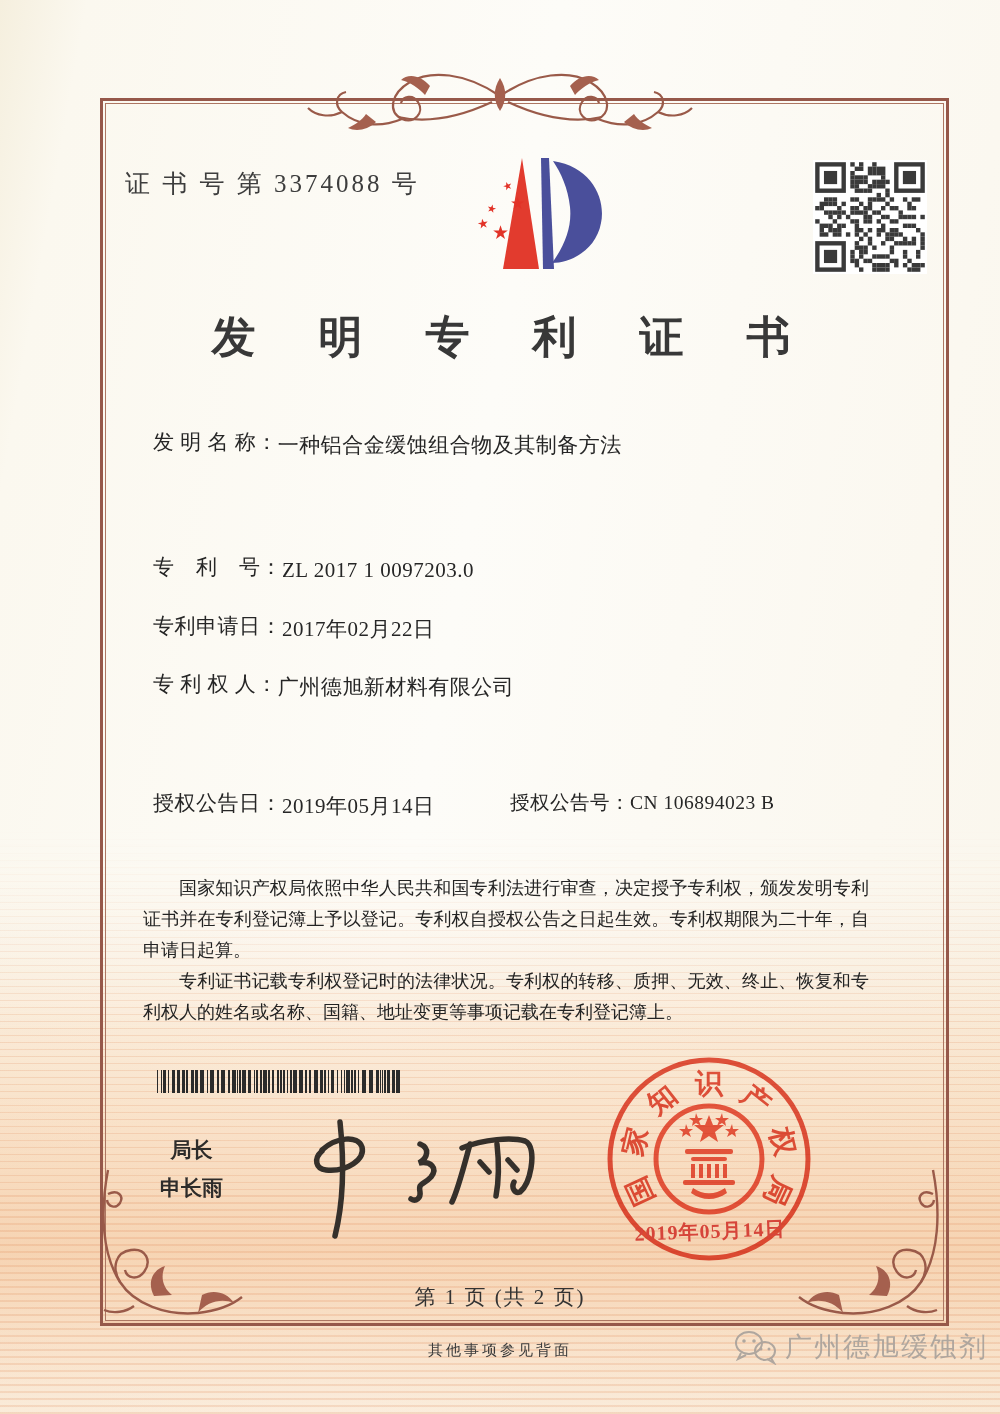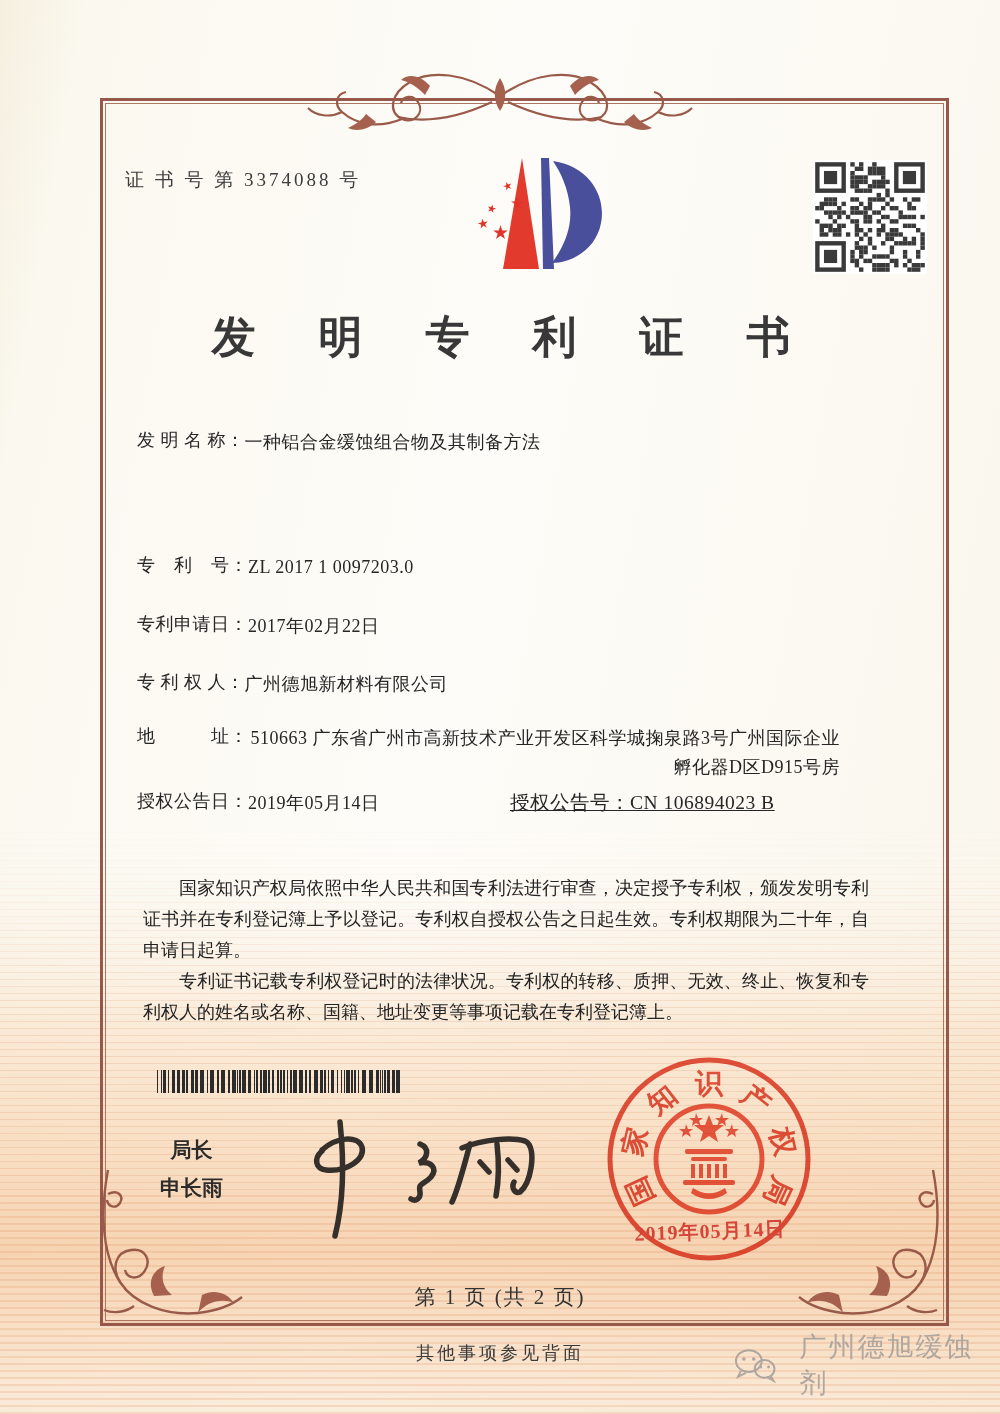--- a/index.html
+++ b/index.html
@@ -12,37 +12,37 @@
     position:absolute;left:0;right:0;top:830px;bottom:0;pointer-events:none;
     background:
       repeating-linear-gradient(0deg, rgba(222,134,84,.20) 0 1.5px, rgba(255,255,255,0) 1.5px 7px),
       linear-gradient(180deg, rgba(248,216,184,0) 0%, rgba(247,209,170,.45) 40%, rgba(244,197,154,.72) 72%, rgba(248,219,189,.45) 100%);
     -webkit-mask-image:linear-gradient(180deg,transparent 0,#000 34%,#000 100%);
             mask-image:linear-gradient(180deg,transparent 0,#000 34%,#000 100%);
   }
   .frame{position:absolute;left:100px;top:98px;width:843px;height:1222px;border:3px solid #96584a;}
   .frame-inner{position:absolute;inset:2px;border:1px solid #ad7662;}
   .abs{position:absolute;}
-  .cert-no{left:125px;top:167px;font-size:19px;letter-spacing:3px;color:#3d3d3d;}
+  .cert-no{left:125px;top:167px;font-size:25px;letter-spacing:3px;color:#3d3d3d;}
   .title{left:0;right:0;top:308px;text-align:center;font-size:44px;font-weight:bold;
          letter-spacing:26px;padding-left:28px;color:#383838;}
-  .row{left:137px;font-size:18px;letter-spacing:.5px;color:#262626;text-align:right;}
+  .row{left:153px;font-size:21px;letter-spacing:.5px;color:#262626;}
   .row .lbl{white-space:pre;}
   .row .val{display:inline-block;vertical-align:top;max-width:600px;line-height:1.62;}
-  .grant-no{left:510px;font-size:19.5px;letter-spacing:.5px;color:#262626;text-decoration:underline;}
+  .grant-no{left:510px;font-size:19.5px;letter-spacing:.5px;color:#262626;}
   .paras{left:143px;top:873px;width:726px;font-size:18px;line-height:31px;text-align:justify;color:#232323;}
   .paras p{margin:0;text-indent:2em;}
   .director{left:160px;top:1139px;font-family:"Liberation Sans","DejaVu Sans",sans-serif;
             font-size:21px;font-weight:600;color:#2e2c2a;line-height:1;}
   .director div{margin-bottom:17px;text-align:center;}
   .seal-date{left:612px;top:1218px;width:196px;text-align:center;color:#d6453a;font-size:20px;
              letter-spacing:1px;transform:rotate(-2deg);font-weight:bold;}
   .page-info{left:0;right:0;top:1283px;text-align:center;font-size:21px;letter-spacing:2px;color:#333;}
-  .footer-note{left:0;right:0;top:1341px;text-align:center;font-size:18px;letter-spacing:3px;color:#3a3a3a;}
-  .watermark{left:733px;top:1329px;display:flex;align-items:center;gap:23px;
+  .footer-note{left:0;right:0;top:1341px;text-align:center;font-size:15px;letter-spacing:3px;color:#3a3a3a;}
+  .watermark{left:733px;top:1329px;display:flex;align-items:center;gap:8px;
              color:#a8a19b;font-size:27px;letter-spacing:2px;opacity:.9;
              font-family:"Liberation Sans","DejaVu Sans",sans-serif;}
   svg{display:block;}
 </style>
 </head>
 <body>
 
 <div class="page">
 
   <div class="texture"></div>
@@ -323,23 +323,20 @@
   </div>
   <div class="abs row" style="top:553px;">
     <span class="lbl">专　利　号：</span><span class="val">ZL 2017 1 0097203.0</span>
   </div>
   <div class="abs row" style="top:612px;">
     <span class="lbl">专利申请日：</span><span class="val">2017年02月22日</span>
   </div>
   <div class="abs row" style="top:670px;">
     <span class="lbl">专 利 权 人：</span><span class="val">广州德旭新材料有限公司</span>
   </div>
-  <div class="abs row" style="top:724px;">
-    <span class="lbl">地　　　址：</span><span class="val" style="width:592px;">510663 广东省广州市高新技术产业开发区科学城掬泉路3号广州国际企业孵化器D区D915号房</span>
-  </div>
   <div class="abs row" style="top:789px;">
     <span class="lbl">授权公告日：</span><span class="val">2019年05月14日</span>
   </div>
   <div class="abs grant-no" style="top:789px;">
     <span class="lbl">授权公告号：</span><span class="val">CN 106894023 B</span>
   </div>
 
   <div class="abs paras">
     <p>国家知识产权局依照中华人民共和国专利法进行审查，决定授予专利权，颁发发明专利证书并在专利登记簿上予以登记。专利权自授权公告之日起生效。专利权期限为二十年，自申请日起算。</p>
     <p>专利证书记载专利权登记时的法律状况。专利权的转移、质押、无效、终止、恢复和专利权人的姓名或名称、国籍、地址变更等事项记载在专利登记簿上。</p>

